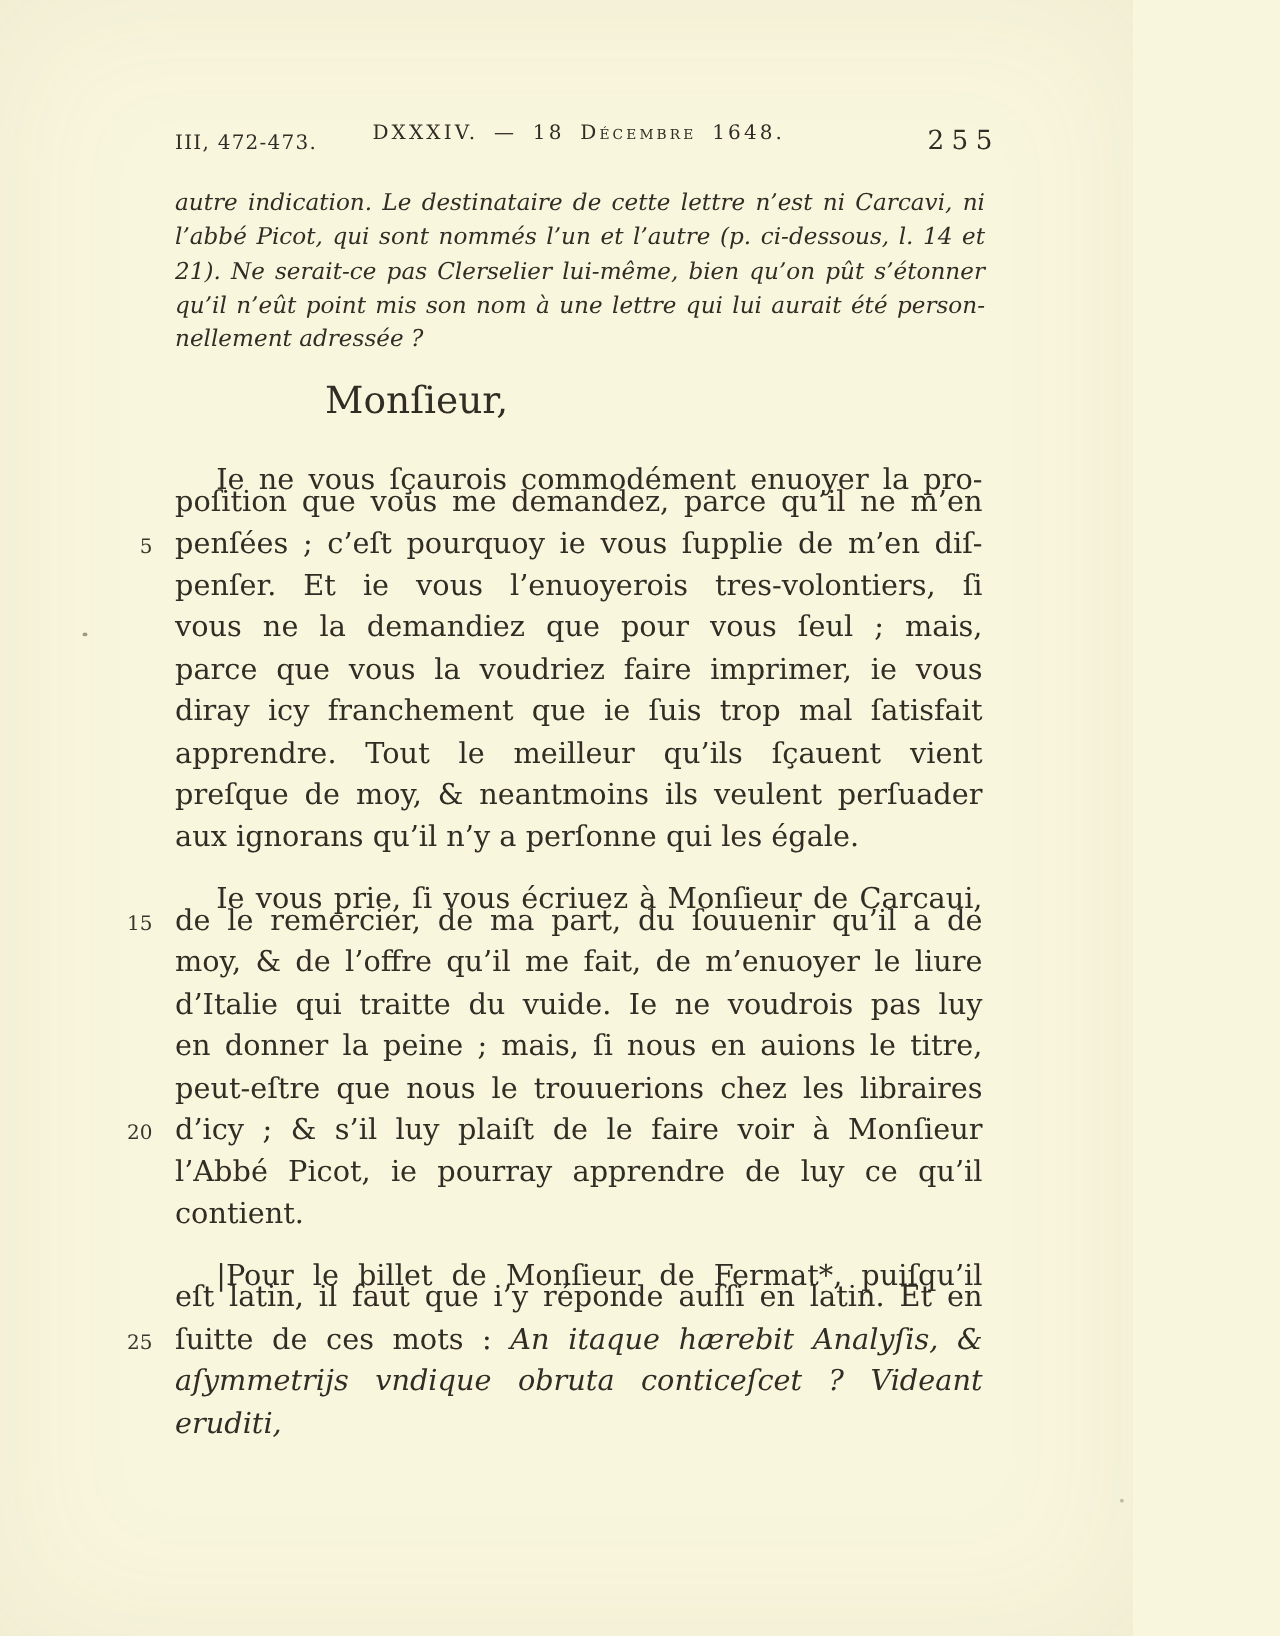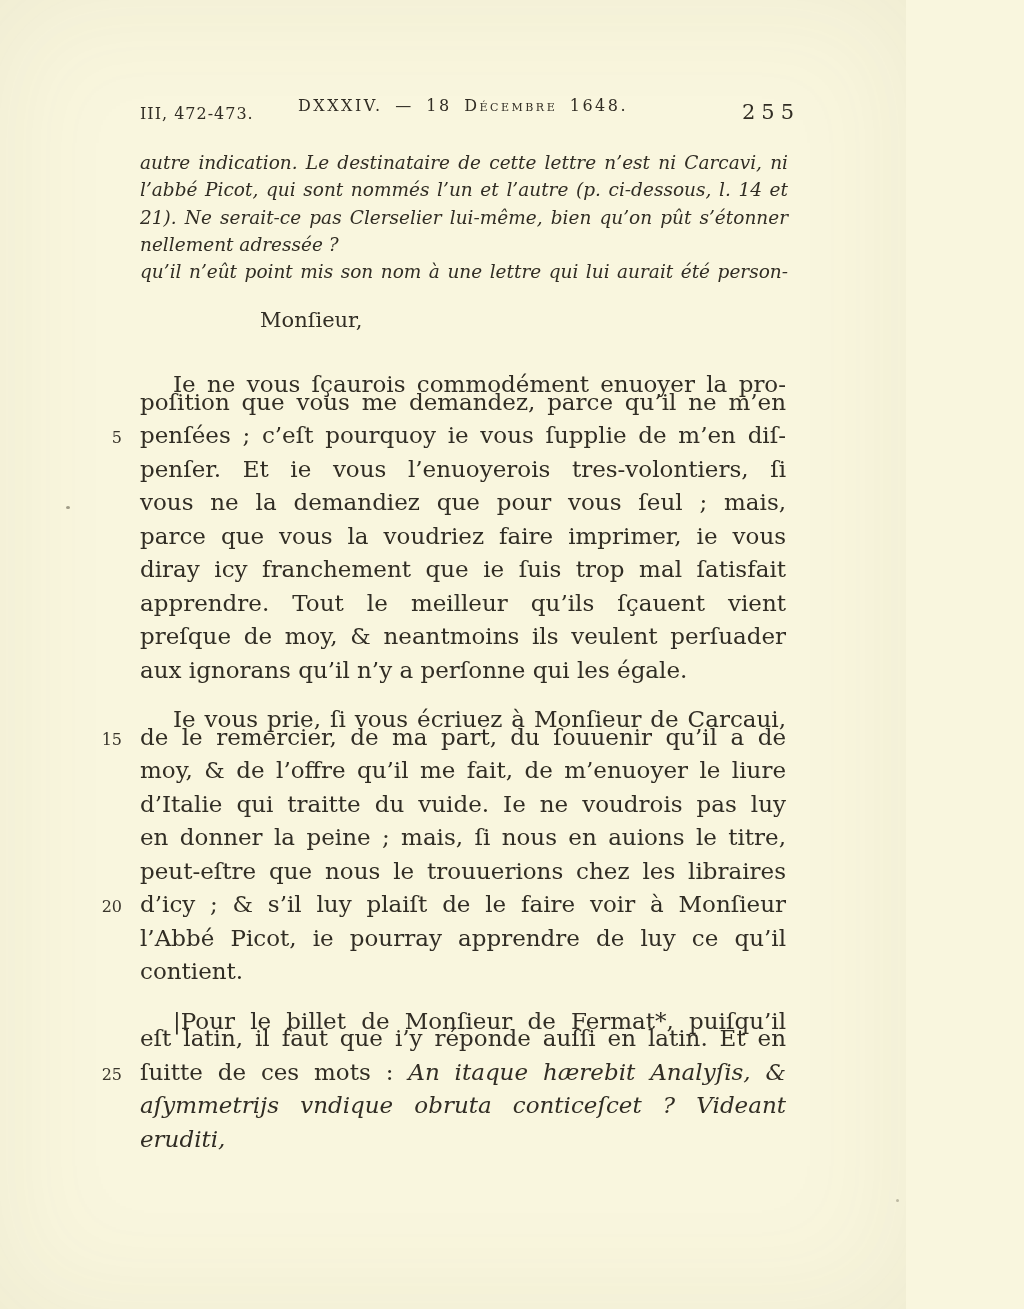--- a/index.html
+++ b/index.html
@@ -67,21 +67,21 @@
   .note-line.just {
     text-align: justify;
     text-align-last: justify;
   }
 
   
   .salutation {
     position: absolute;
     left: 260px;
     top: 304px;
-    font-size: 21px;
+    font-size: 30px;
     line-height: 33px;
   }
 
   
   .body-block {
     position: absolute;
     left: 84px;
     top: 352px;
     width: 702px;
   }
@@ -134,22 +134,22 @@
   <span class="margin-ref">III, 472-473.</span>
 
   <span class="head-title">DXXXIV. — 18 Décembre 1648.</span>
 
   <span class="pagenum">255</span>
 
   <div class="note">
       <div class="note-line just">autre indication. Le destinataire de cette lettre n’est ni Carcavi, ni</div>
       <div class="note-line just">l’abbé Picot, qui sont nommés l’un et l’autre (p. ci-dessous, l. 14 et</div>
       <div class="note-line just">21). Ne serait-ce pas Clerselier lui-même, bien qu’on pût s’étonner</div>
+      <div class="note-line just">qu’il n’eût point mis son nom à une lettre qui lui aurait été person-</div>
       <div class="note-line">nellement adressée ?</div>
-      <div class="note-line just">qu’il n’eût point mis son nom à une lettre qui lui aurait été person-</div>
     </div>
 
   <div class="salutation">Monſieur,</div>
 
   <div class="body-block">
       <div class="line-row">
         <span class="line-num"></span>
         <span class="line-text just indent"><span>Ie ne vous ſçaurois commodément enuoyer la pro-</span></span>
       </div>
       <div class="line-row">

